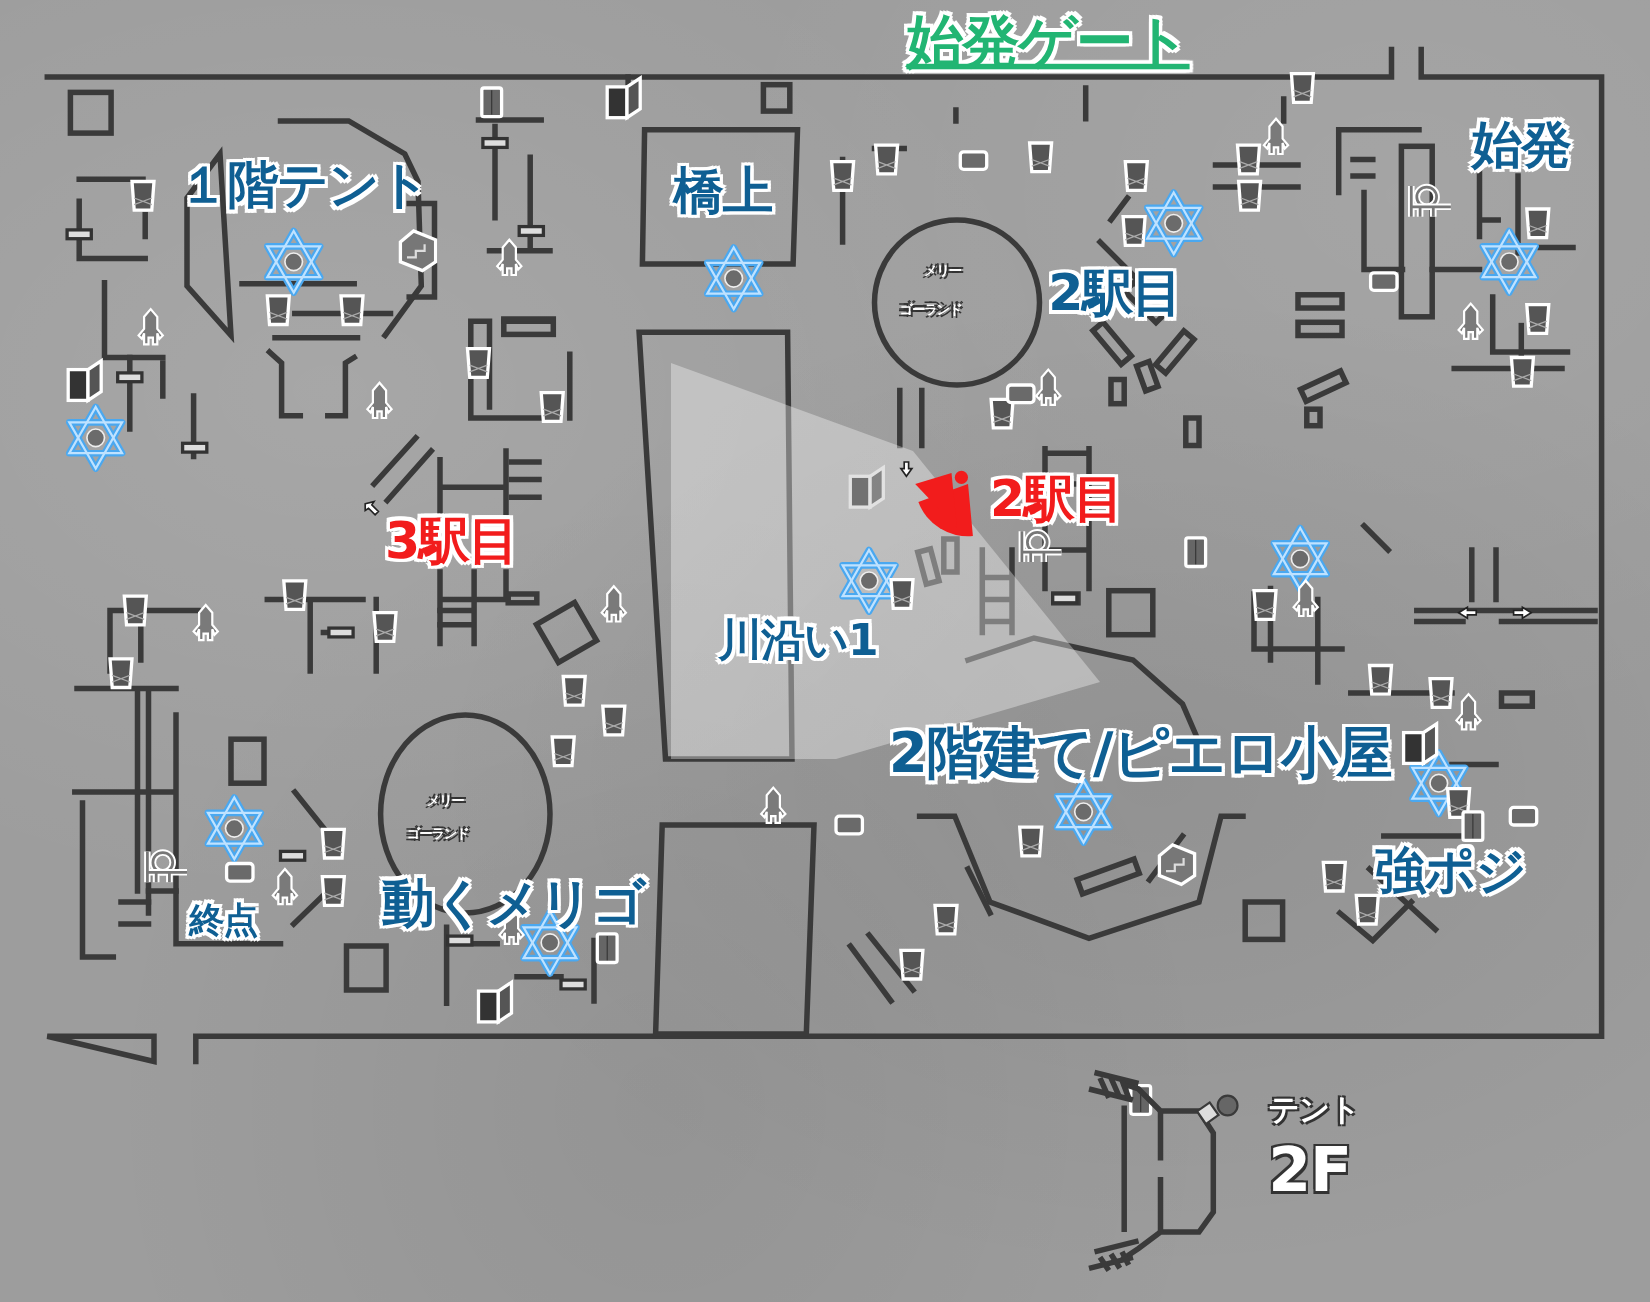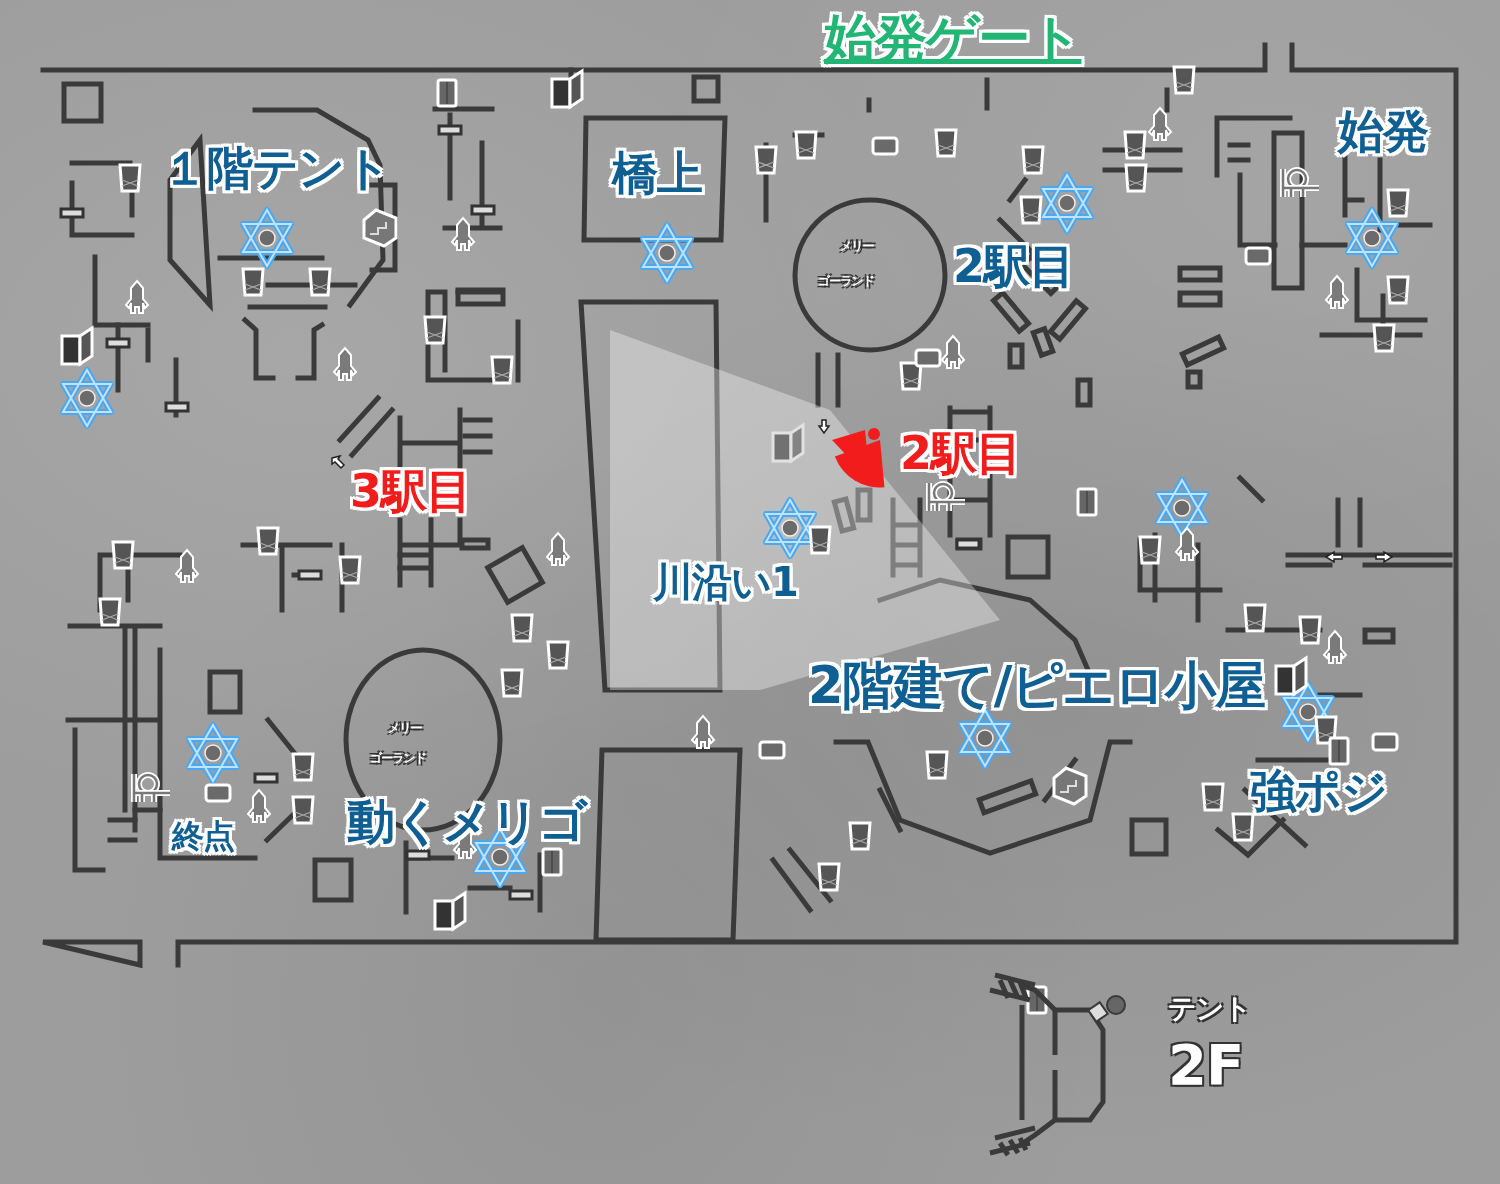--- a/index.html
+++ b/index.html
@@ -19,21 +19,21 @@
       0 -3px 0 #fff,0 3px 0 #fff,-3px 0 0 #fff,3px 0 0 #fff;}
   .red{color:#f21c1c;text-shadow:
       -3px -3px 0 #fff,3px -3px 0 #fff,-3px 3px 0 #fff,3px 3px 0 #fff,
       0 -3px 0 #fff,0 3px 0 #fff,-3px 0 0 #fff,3px 0 0 #fff;}
   .green{color:#22b573;text-shadow:
       -3px -3px 0 #fff,3px -3px 0 #fff,-3px 3px 0 #fff,3px 3px 0 #fff,
       0 -3px 0 #fff,0 3px 0 #fff,-3px 0 0 #fff,3px 0 0 #fff;}
   .small{color:#fff;font-size:12px;text-shadow:
       -2px -2px 0 #333,2px -2px 0 #333,-2px 2px 0 #333,2px 2px 0 #333;}
   .white-big{color:#fff;text-shadow:
-      -2px -2px 0 #333,2px -2px 0 #333,-2px 2px 0 #333,2px 2px 0 #333; margin-left: 15px;}
+      -2px -2px 0 #333,2px -2px 0 #333,-2px 2px 0 #333,2px 2px 0 #333;}
 </style>
 </head>
 <body>
 
 <div id="map">
 
   <svg class="layer" width="1500" height="1184">
     <g stroke="#3a3a3a" stroke-width="5" fill="none" stroke-linecap="square">
 
       <path d="M43 70 H1265 M1265 70 V45 M1292 45 V70 H1456 V942 H178 V965 M140 965 V942 H43 Z"></path>

